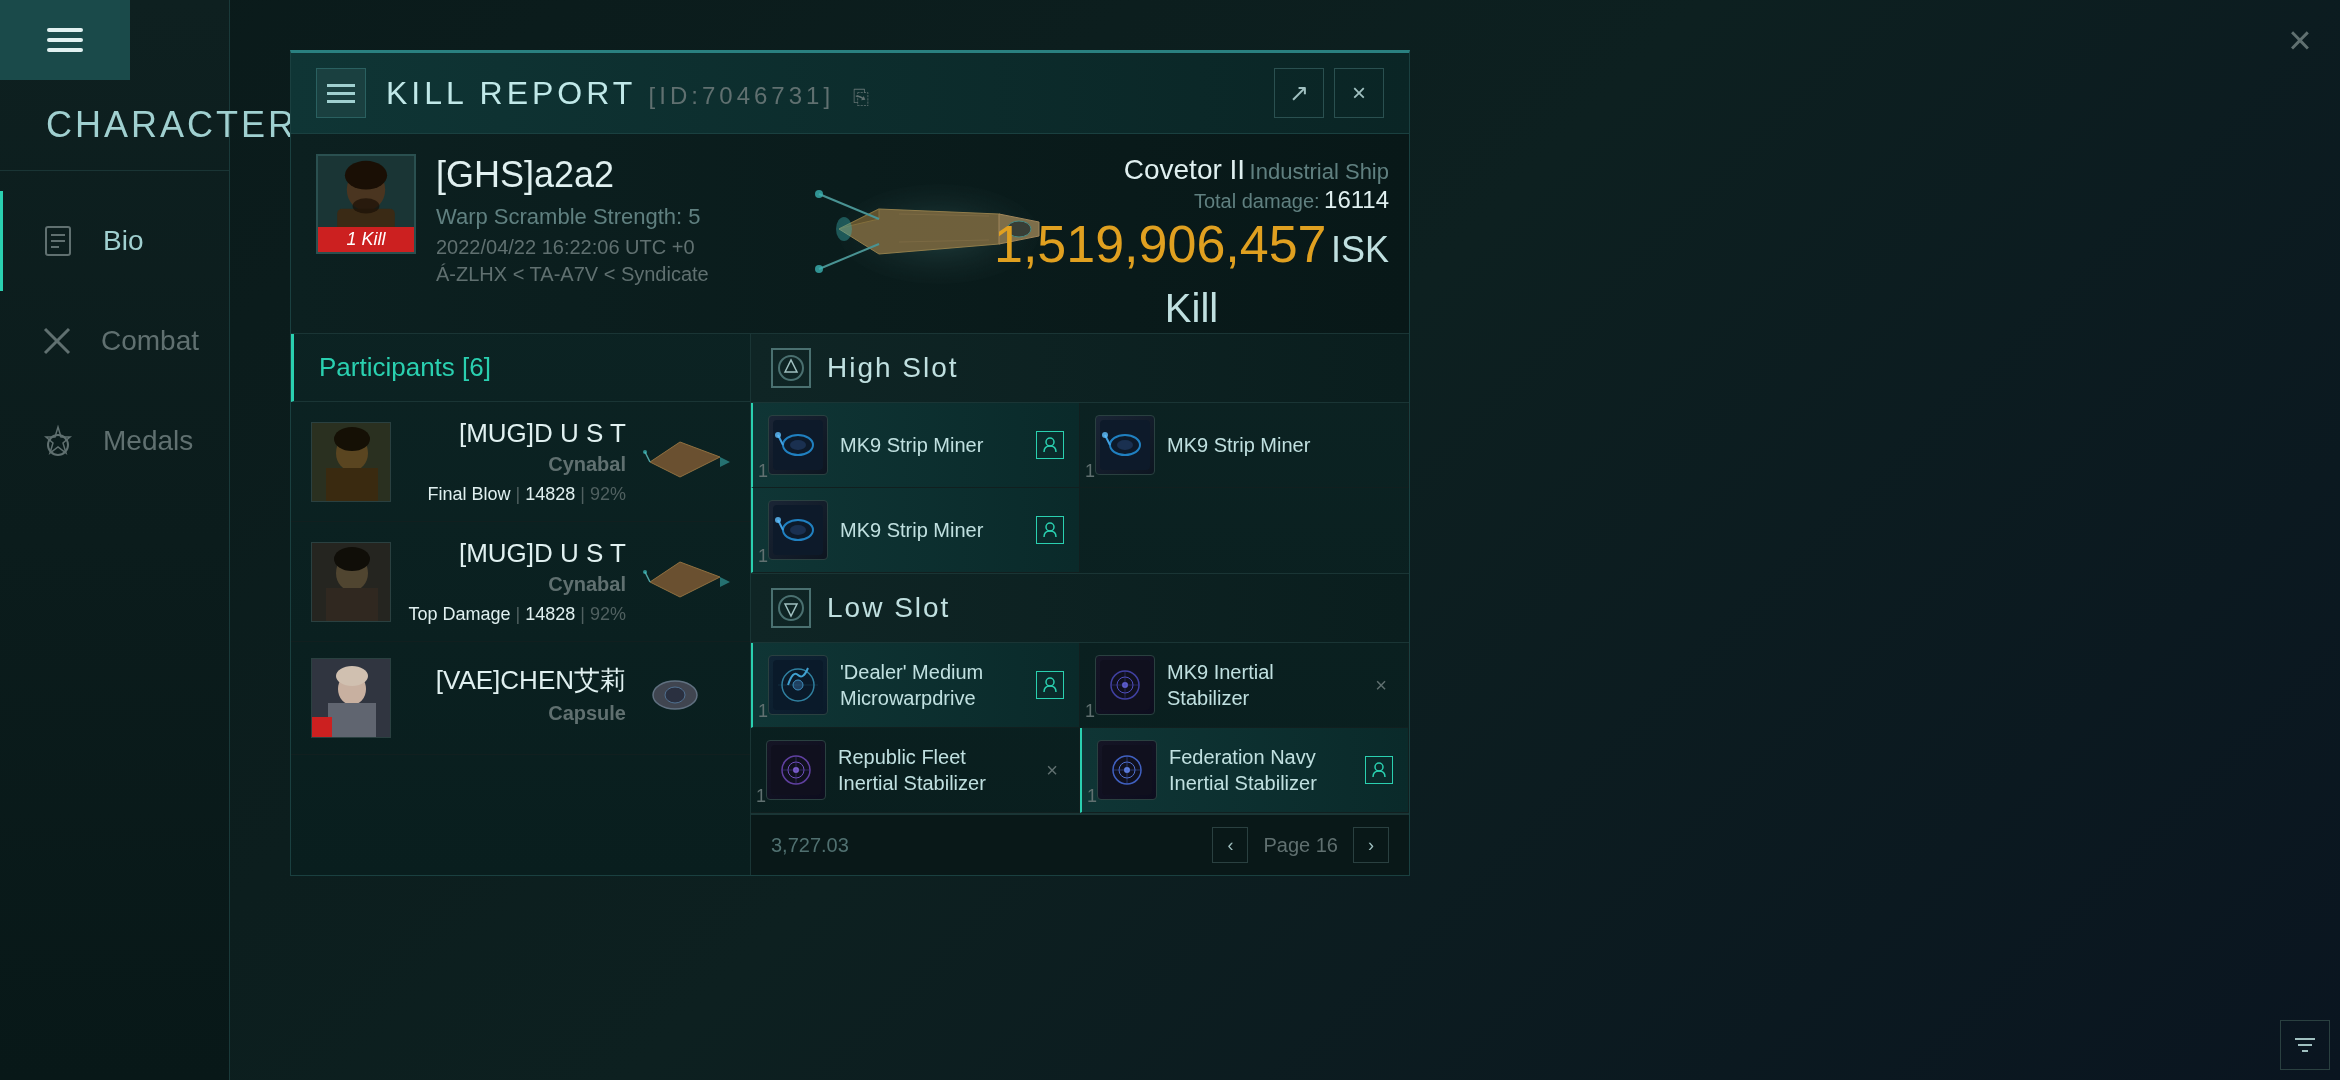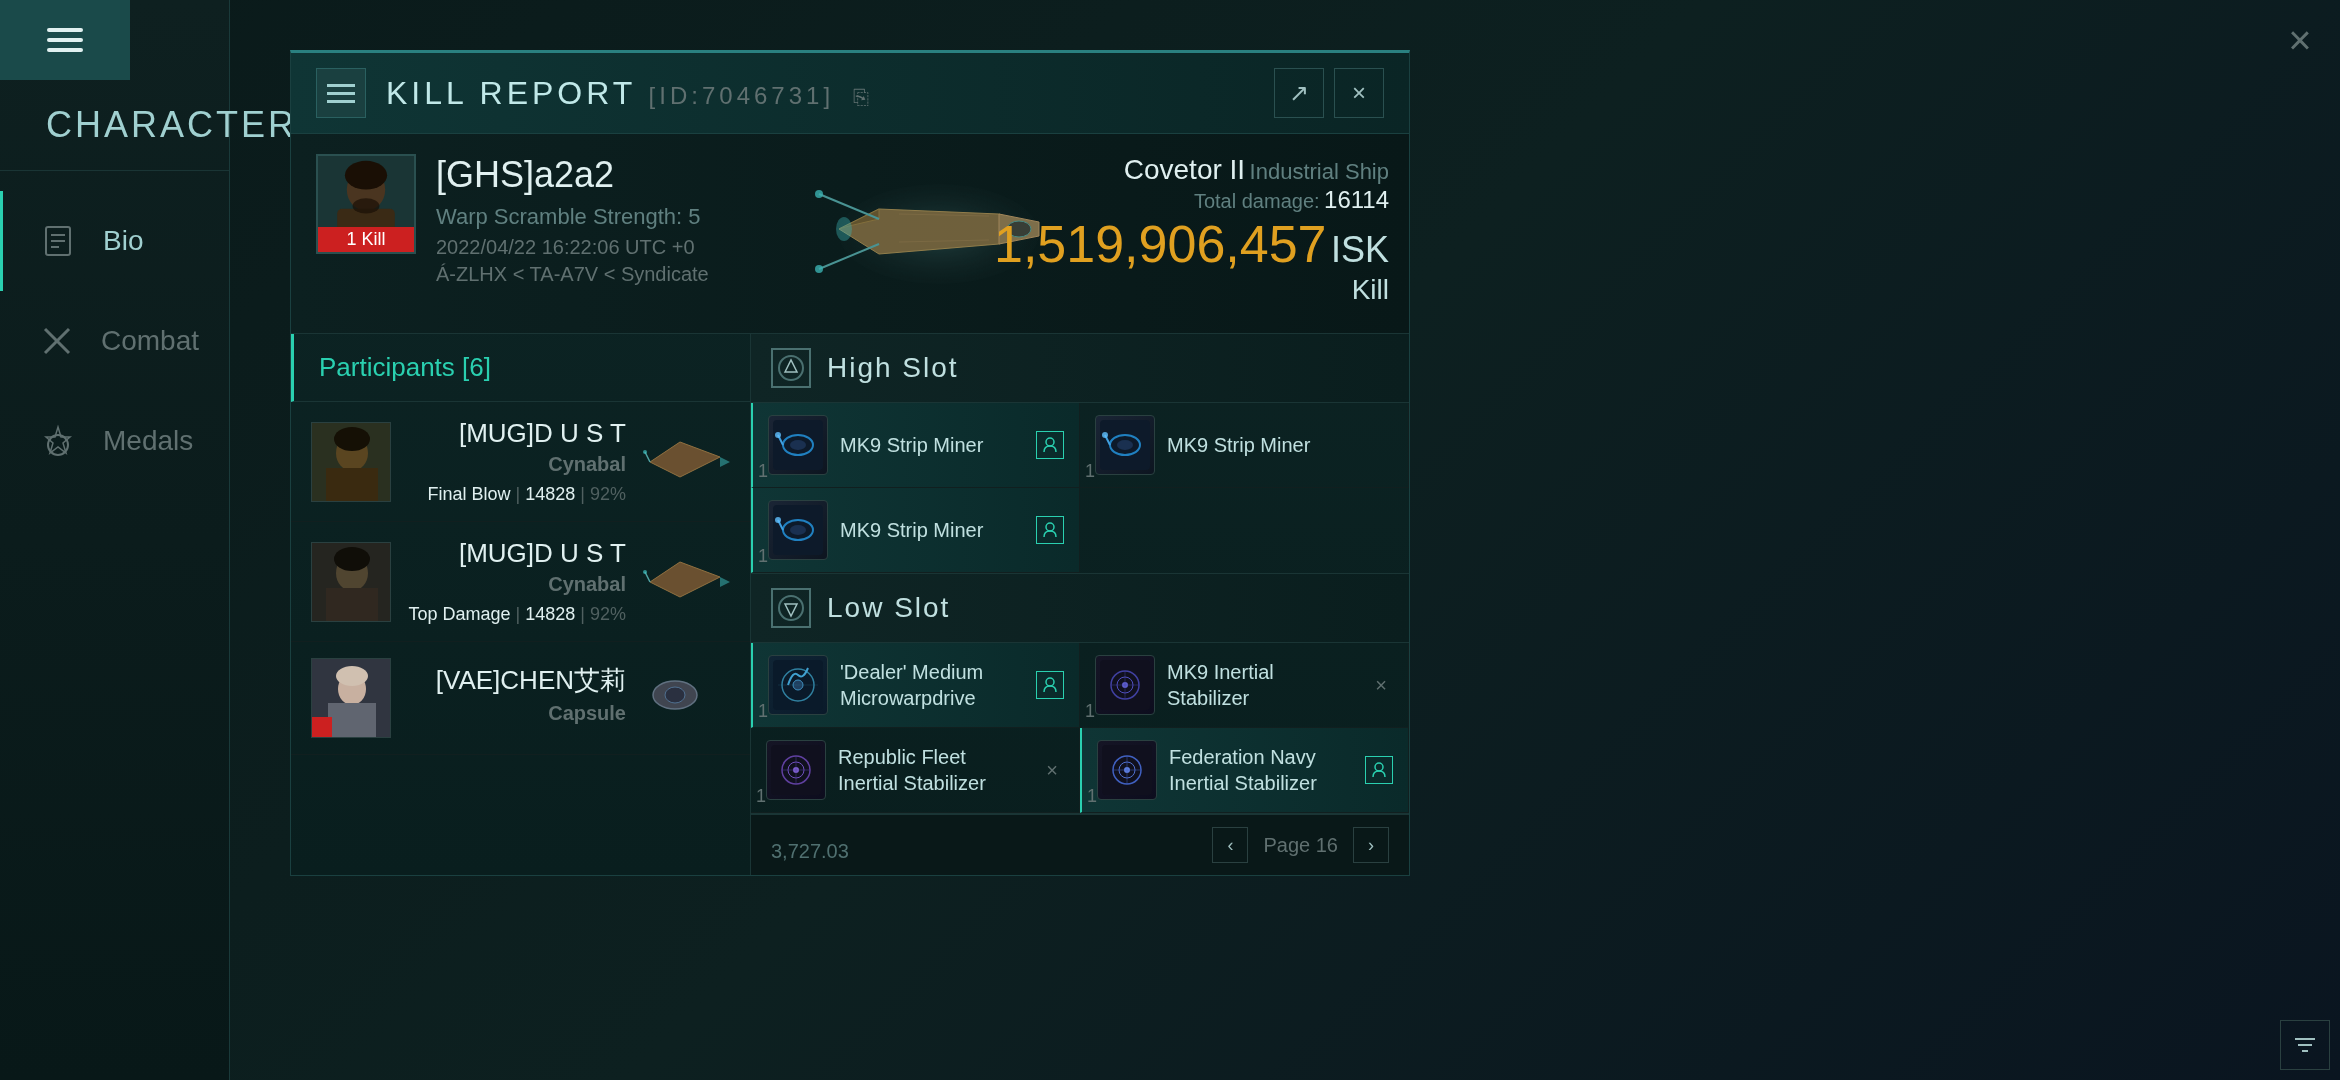--- a/index.html
+++ b/index.html
@@ -223,20 +223,21 @@
     .kill-badge {
       position: absolute;
       bottom: 0;
       left: 0;
       right: 0;
       background: #cc2020;
       color: white;
       font-size: 18px;
       text-align: center;
       padding: 2px;
+      font-style: italic;
     }
 
     .victim-info {
       padding: 0 20px;
       flex: 1;
     }
 
     .victim-name {
       color: #e0f0f0;
       font-size: 36px;
@@ -317,22 +318,23 @@
       margin-top: 10px;
     }
 
     .isk-label {
       color: #c0e0e0;
       font-size: 36px;
     }
 
     .kill-label {
       color: #c0e0e0;
-      font-size: 28px;
-      text-align: right;
+      font-size: 40px;
+      text-align: center;
+      margin-top: 12px;
     }
 
     
     .content-area {
       display: flex;
       height: calc(100% - 380px);
     }
 
     
     .participants-panel {
@@ -536,21 +538,21 @@
       align-items: center;
       justify-content: center;
       color: #607070;
       font-size: 20px;
       flex-shrink: 0;
     }
 
     
     .modal-bottom-bar {
       display: flex;
-      align-items: flex-end;
+      align-items: center;
       justify-content: space-between;
       padding: 12px 20px;
       background: #091818;
       border-top: 1px solid #1a3535;
     }
 
     .bottom-bar-left {
       color: #507070;
       font-size: 20px;
     }

